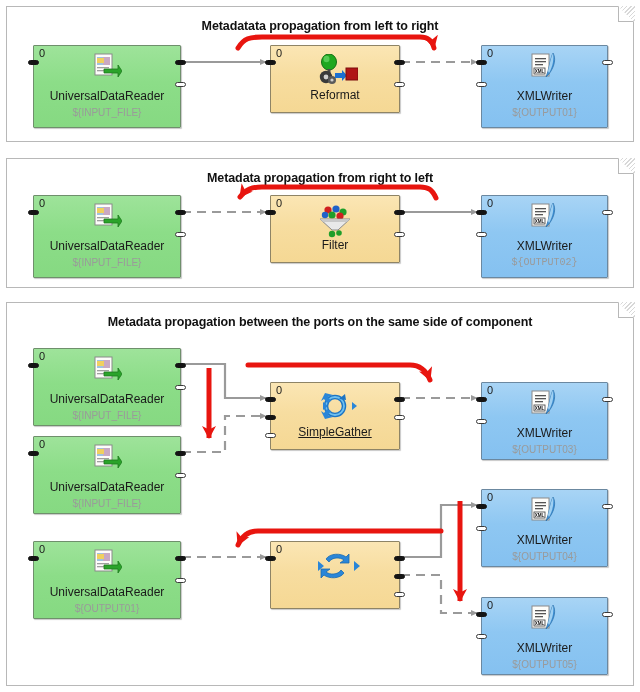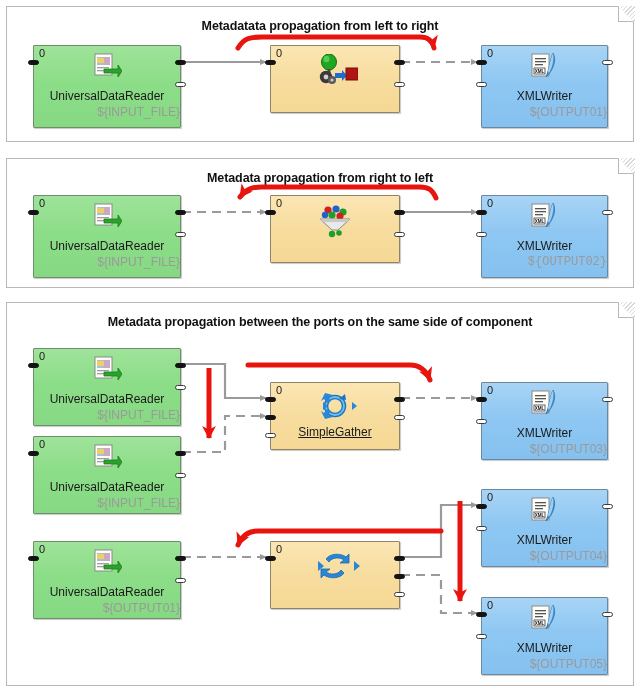--- a/index.html
+++ b/index.html
@@ -78,22 +78,22 @@
     position: absolute;
     left: 0; right: 0;
     text-align: center;
     font-size: 12px;
     color: #1a1a1a;
     line-height: 14px;
   }
   .comp-sub {
     position: absolute;
     left: 0; right: 0;
-    text-align: right;
-    font-size: 12px;
+    text-align: center;
+    font-size: 10px;
     color: #9a9a9a;
     line-height: 13px;
   }
   .comp-icon {
     position: absolute;
     left: 50%;
     transform: translateX(-50%);
   }
 
   
@@ -237,20 +237,21 @@
           <circle cx="14" cy="23" r="6.2"></circle>
           <circle cx="14" cy="23" r="2.4" fill="#cfcfcf"></circle>
         </g>
         <g fill="#5a5a5a">
           <circle cx="20" cy="26" r="4"></circle>
           <circle cx="20" cy="26" r="1.6" fill="#cfcfcf"></circle>
         </g>
         <path d="M23,19 L30,19 L30,16 L35,21.5 L30,27 L30,24 L23,24 z" fill="#1c6fd0"></path>
         <rect x="34" y="14" width="12" height="12" fill="#b01515" stroke="#7d0d0d" stroke-width="1"></rect>
       </svg></div>
+        <div class="comp-label" style="top: 42px;">Reformat</div>
         <div class="port left" style="top: 14px;"></div>
         <div class="port right" style="top: 14px;"></div>
         <div class="port right hollow" style="top: 36px;"></div>
       </div>
       <div class="comp blue" style="left: 481px; top: 45px; width: 127px; height: 83px;">
         <div class="comp-num">0</div>
         <div class="comp-icon" style="top: 6px;">
       <svg width="32" height="30" viewBox="0 0 32 30">
         <rect x="3" y="2" width="17" height="22" fill="#fdfdfa" stroke="#8a8a8a" stroke-width="1"></rect>
         <rect x="6" y="6" width="11" height="1.3" fill="#555"></rect>
@@ -295,20 +296,21 @@
           <circle cx="29" cy="8" r="3.6" fill="#1f9e2a"></circle>
           <circle cx="18" cy="11" r="3.6" fill="#1f9e2a"></circle>
           <circle cx="26" cy="12" r="3.6" fill="#cf2020"></circle>
           <circle cx="11" cy="11" r="3.2" fill="#1f62c9"></circle>
         </g>
         <path d="M6,15 L36,15 L24,26 L18,26 z" fill="#e9e9e9" stroke="#8a8a8a" stroke-width="1"></path>
         <path d="M6,15 L36,15 L33,18 L9,18 z" fill="#c9c9c9"></path>
         <circle cx="18" cy="30" r="3.2" fill="#1f9e2a"></circle>
         <circle cx="25" cy="29" r="2.8" fill="#1f9e2a"></circle>
       </svg></div>
+        <div class="comp-label" style="top: 42px;">Filter</div>
         <div class="port left" style="top: 14px;"></div>
         <div class="port right" style="top: 14px;"></div>
         <div class="port right hollow" style="top: 36px;"></div>
       </div>
       <div class="comp blue" style="left: 481px; top: 195px; width: 127px; height: 83px;">
         <div class="comp-num">0</div>
         <div class="comp-icon" style="top: 6px;">
       <svg width="32" height="30" viewBox="0 0 32 30">
         <rect x="3" y="2" width="17" height="22" fill="#fdfdfa" stroke="#8a8a8a" stroke-width="1"></rect>
         <rect x="6" y="6" width="11" height="1.3" fill="#555"></rect>

